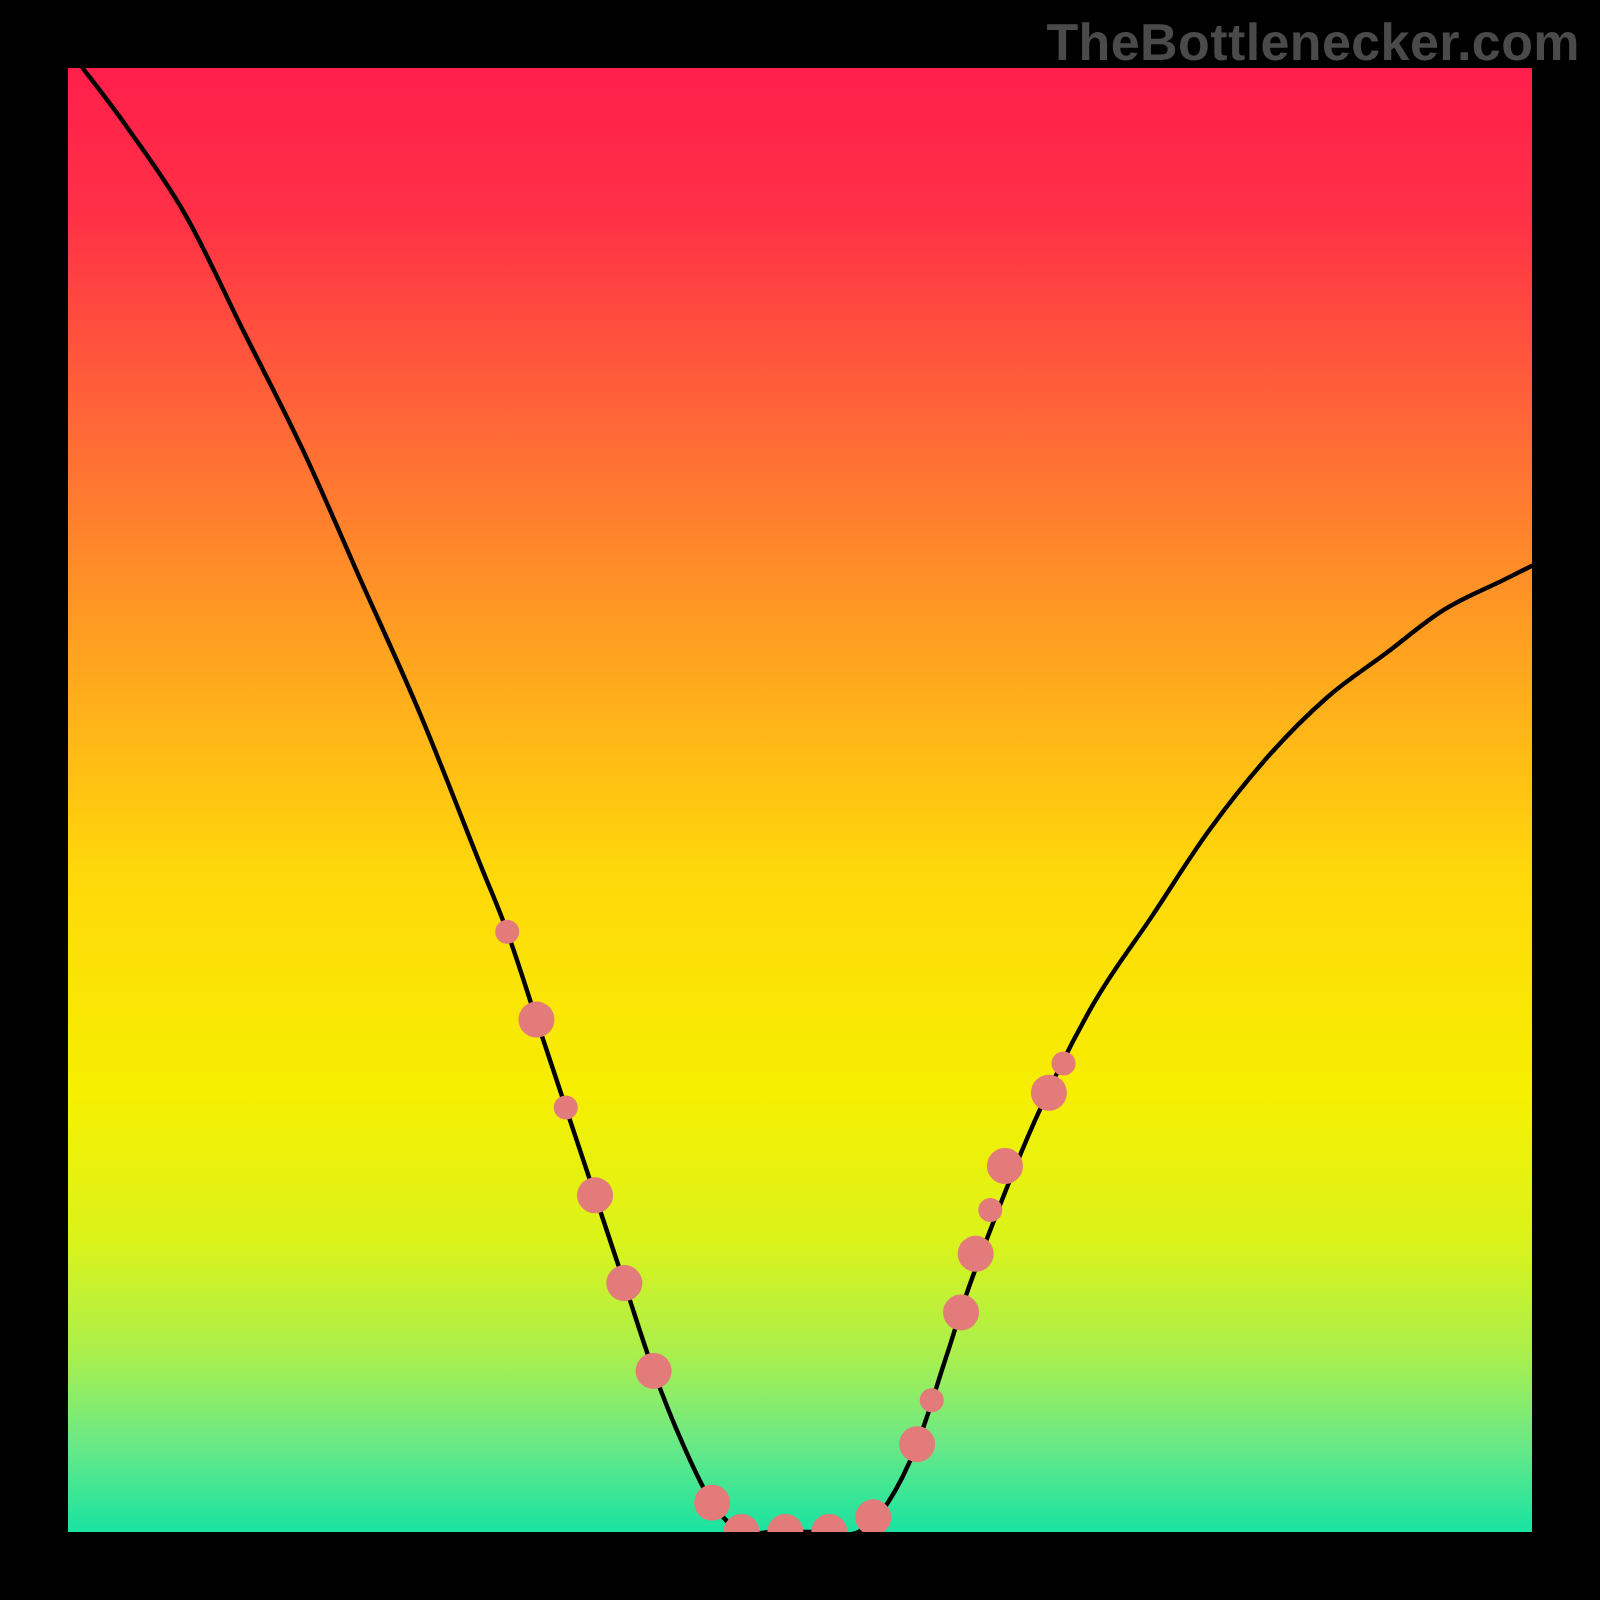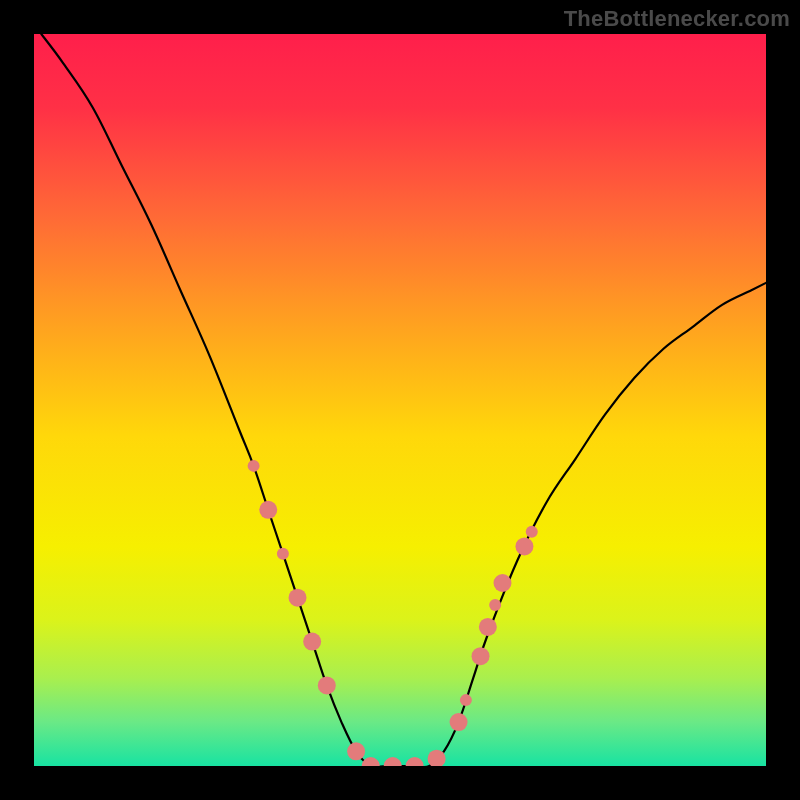--- a/index.html
+++ b/index.html
@@ -25,21 +25,21 @@
     left: 34px;
     width: 732px;
     height: 732px;
     overflow: hidden;
   }
   .watermark {
     position: absolute;
     top: 6px;
     right: 10px;
     color: #4a4a4a;
-    font-size: 22px;
+    font-size: 26px;
     font-weight: 600;
     letter-spacing: 0.2px;
   }
   svg { display: block; }
 </style>
 </head>
 <body>
 
 <div class="frame">
   <div class="watermark">TheBottlenecker.com</div>

